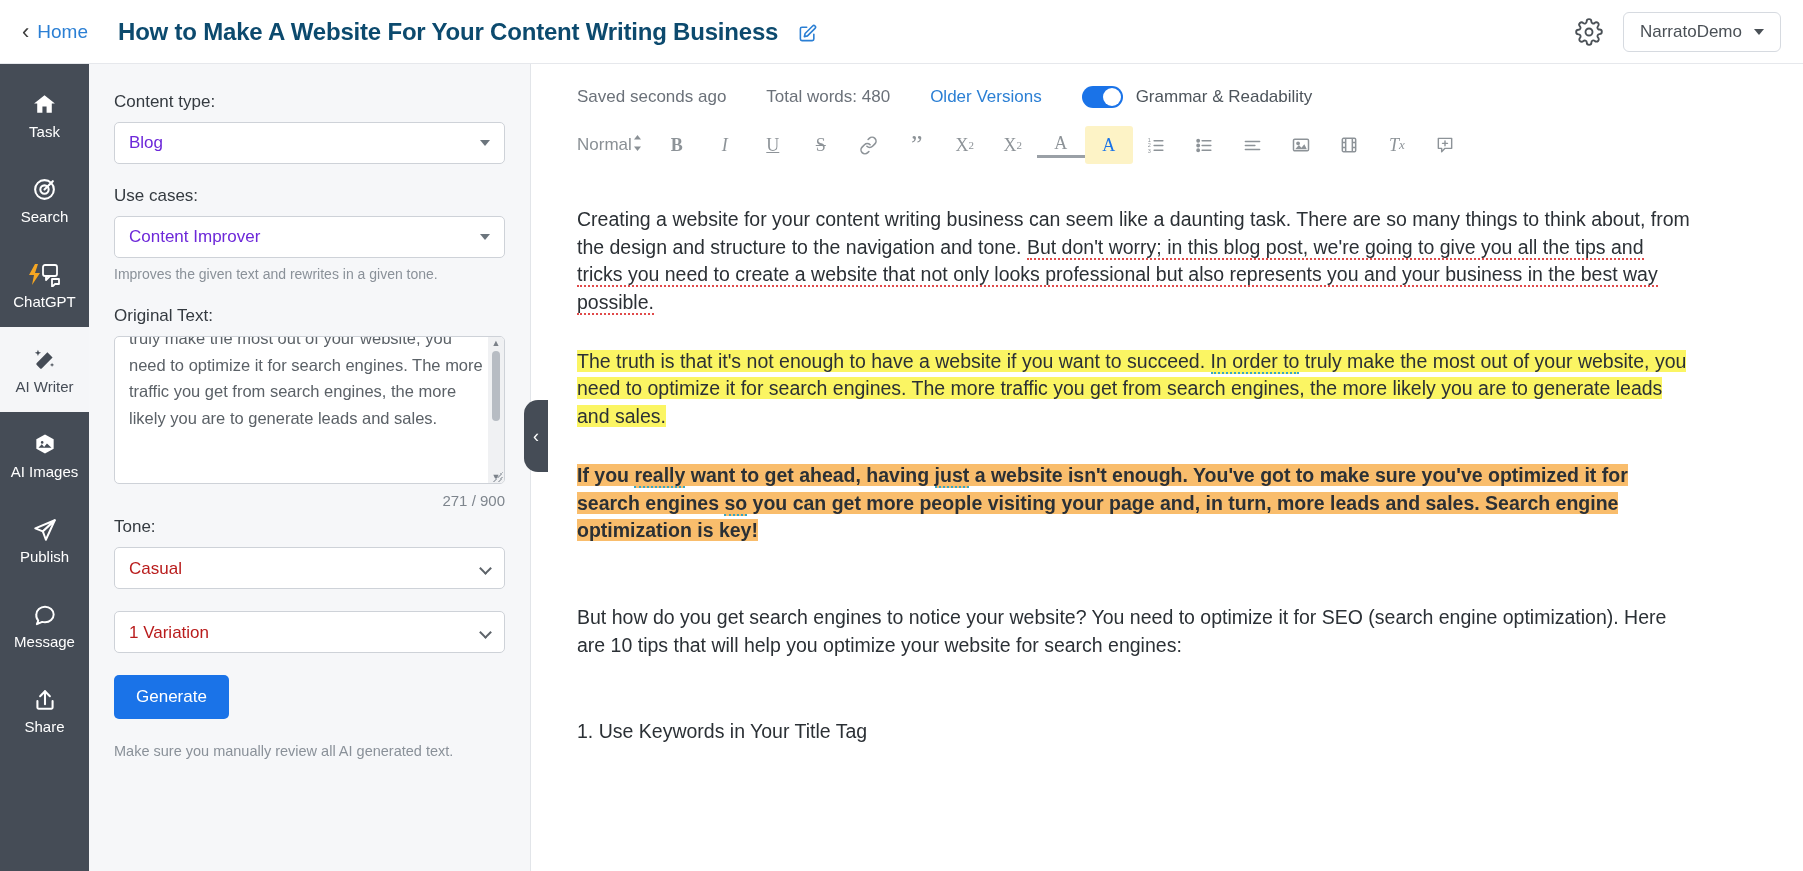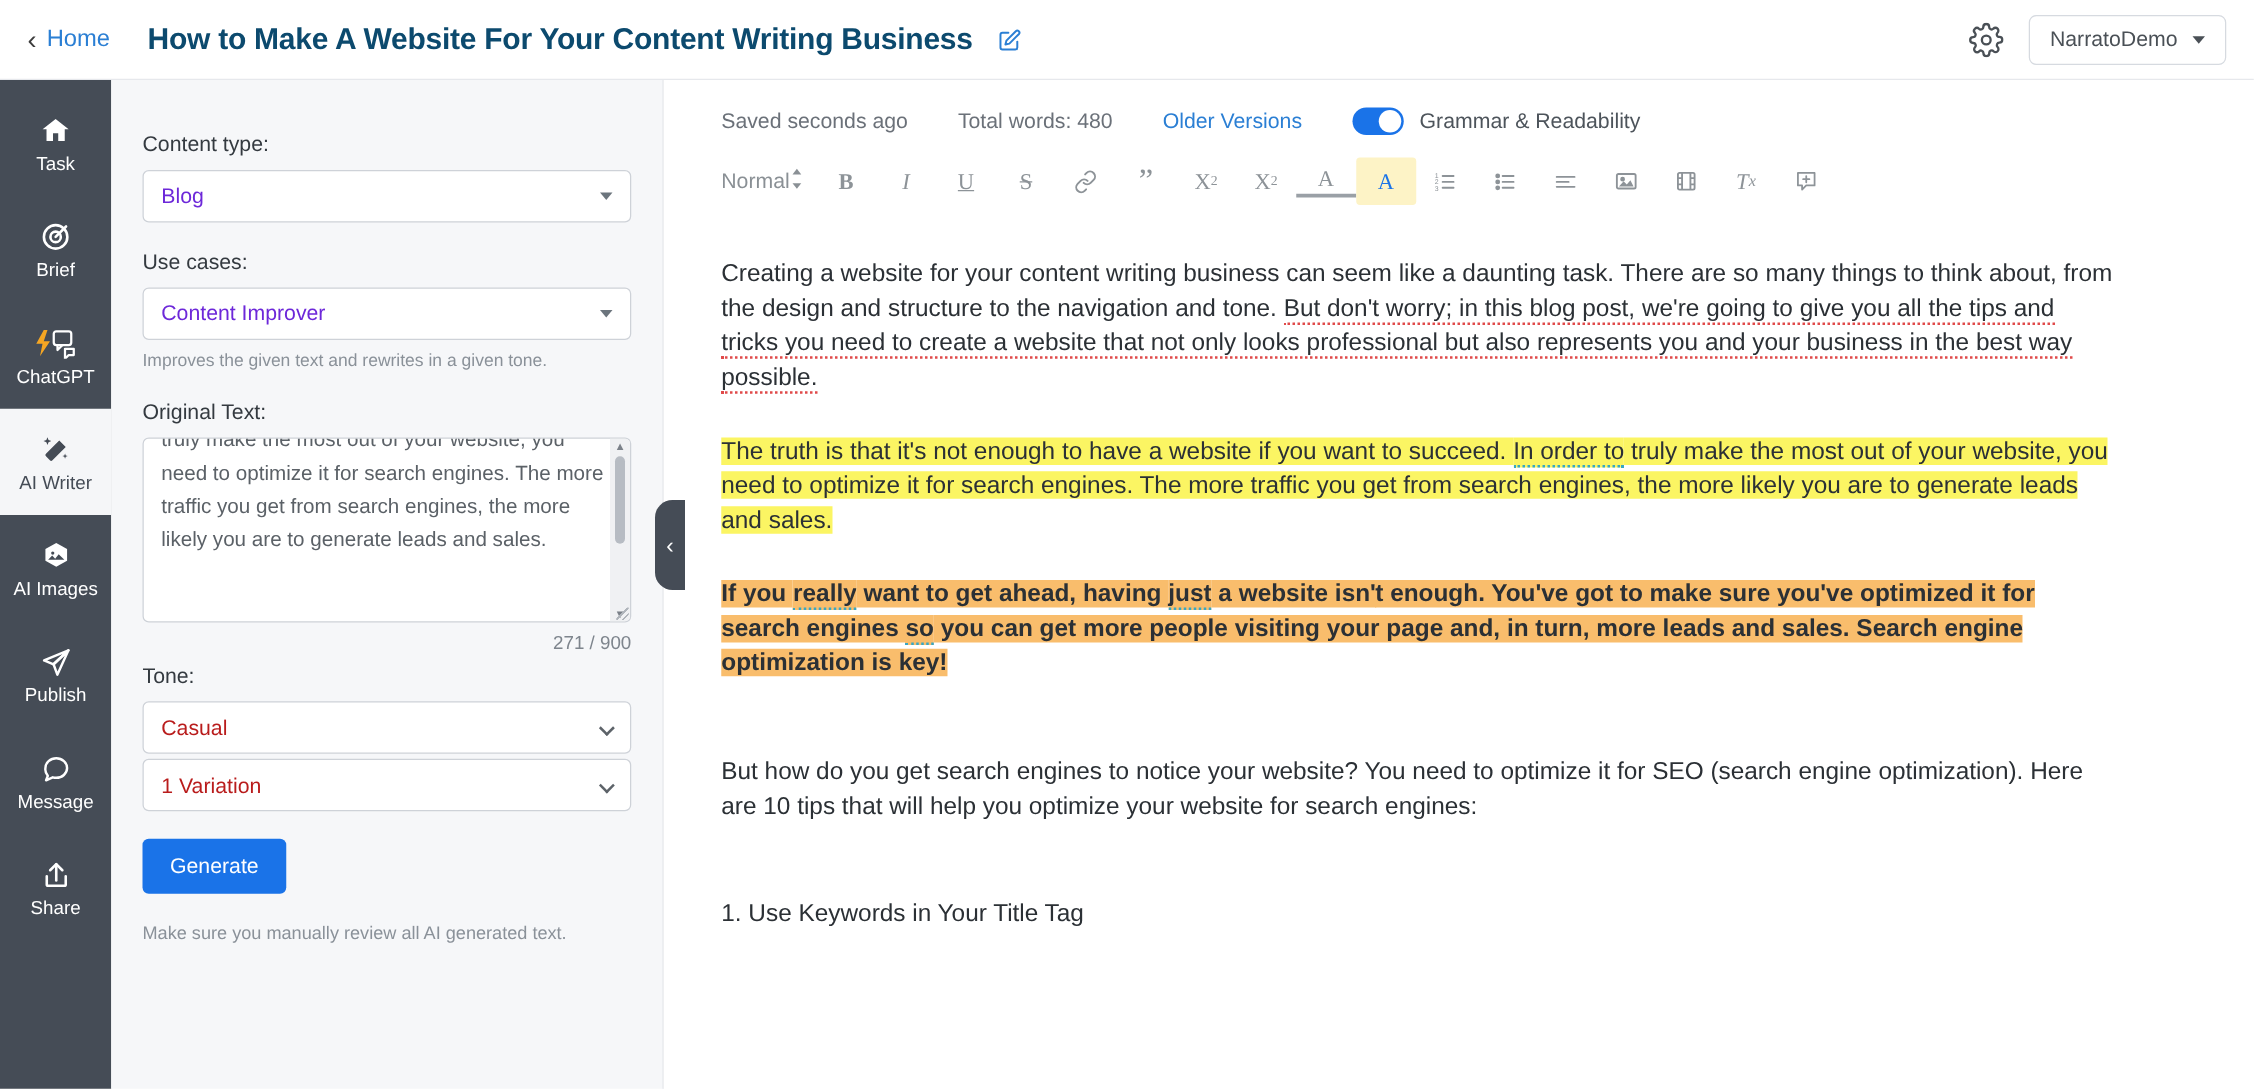--- a/index.html
+++ b/index.html
@@ -69,21 +69,21 @@
   
   .panel {
     position: absolute; top: 64px; left: 89px;
     width: 442px; height: 807px;
     background: #f6f7f9;
     border-right: 1px solid #e2e5e9;
     padding: 24px 25px 0 25px;
     overflow: hidden;
   }
   .field-label {
-    font-size: 17px; color: #343a40; margin-bottom: 10px; margin-top: 18px;
+    font-size: 17px; color: #343a40; margin-bottom: 10px; margin-top: 4px;
   }
   .select-box {
     width: 100%; height: 42px; background: #ffffff;
     border: 1px solid #ced2d8; border-radius: 5px;
     display: flex; align-items: center; padding: 0 14px;
     font-size: 17px; color: #6d28d9; cursor: pointer; position: relative;
   }
   .select-box .sel-caret {
     margin-left: auto; width: 0; height: 0;
     border-left: 5px solid transparent; border-right: 5px solid transparent;
@@ -246,21 +246,21 @@
   </div>
 
   <div class="rail-item">
     <span class="rail-icon">
       <svg width="25" height="25" viewBox="0 0 24 24" fill="none" stroke="currentColor" stroke-width="2">
         <circle cx="12" cy="12" r="9"></circle>
           <circle cx="12" cy="12" r="4"></circle>
           <path d="M12 12 20 4" stroke-linecap="round"></path>
       </svg>
     </span>
-    <span class="rail-label">Brief</span>
+    <span class="rail-label">Search</span>
   </div>
 
   <div class="rail-item">
     <span class="rail-icon">
       <svg width="38" height="24" viewBox="0 0 38 24" fill="none">
         <path d="M9 1 3 12h5l-2 10L14 10H9l3-9z" fill="#f5a623"></path>
         <rect x="17" y="2" width="14" height="11" rx="2" stroke="currentColor" stroke-width="1.8"></rect>
         <path d="M20 13v4l4-4" stroke="currentColor" stroke-width="1.8" stroke-linejoin="round" fill="none"></path>
         <path d="M26 16h7v5h-4l-3 3z" stroke="currentColor" stroke-width="1.8" fill="none" stroke-linejoin="round"></path>
       </svg>
@@ -351,21 +351,21 @@
   <div class="counter">271 / 900</div>
 
   <div class="field-label" style="margin-top:8px;">Tone:</div>
   <div class="nsel-wrap">
     <select class="native-select">
       <option>Casual</option>
     </select>
     <span class="nsel-caret"></span>
   </div>
 
-  <div class="nsel-wrap" style="margin-top:4px;">
+  <div class="nsel-wrap" style="margin-top:22px;">
     <select class="native-select">
       <option>1 Variation</option>
     </select>
     <span class="nsel-caret"></span>
   </div>
 
   <button class="generate-btn">Generate</button>
 
   <div class="disclaimer">Make sure you manually review all AI generated text.</div>
 </div>

